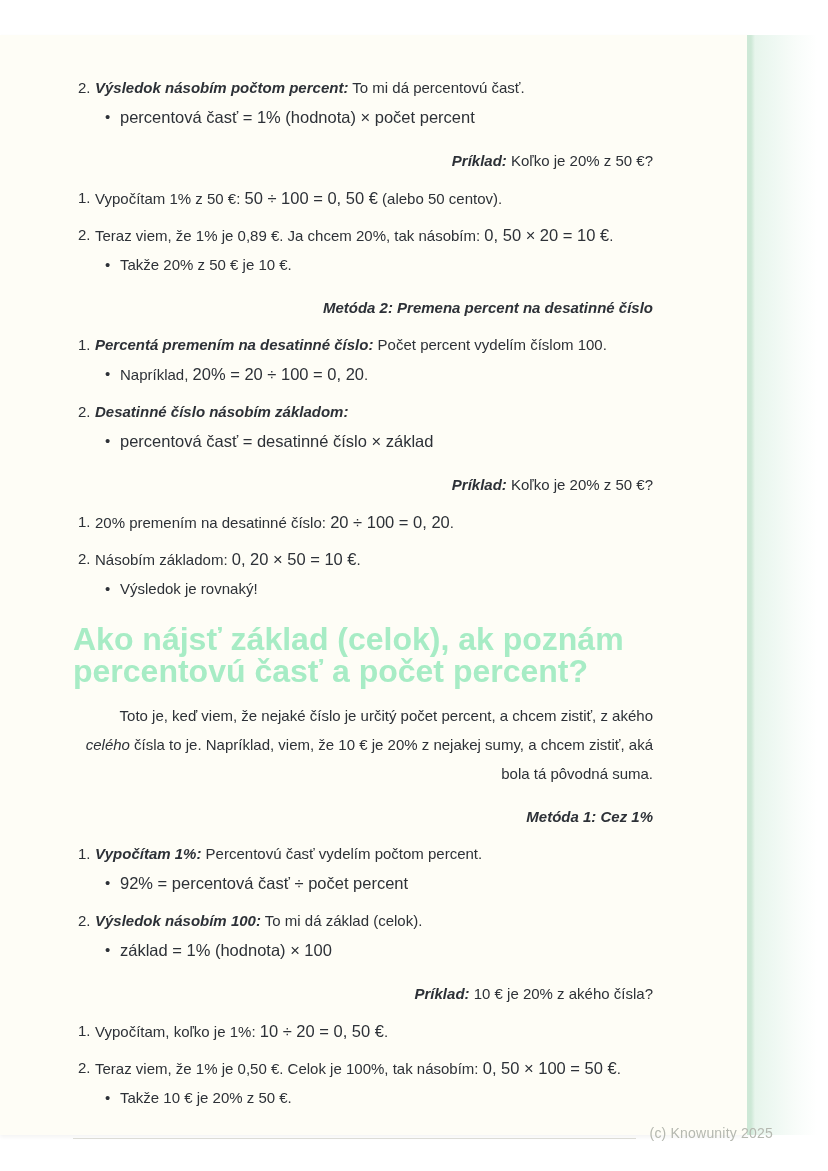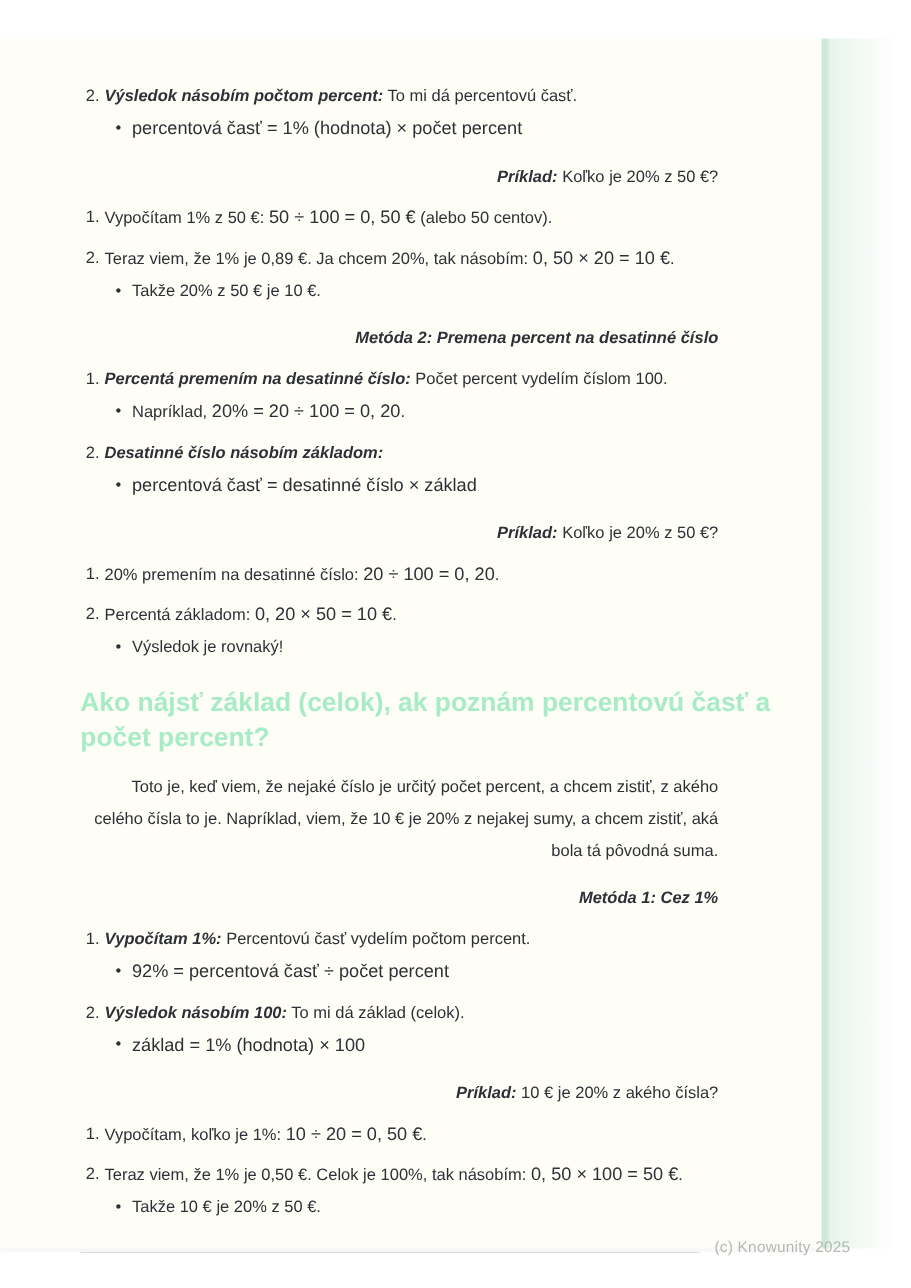--- a/index.html
+++ b/index.html
@@ -36,26 +36,26 @@
   .para{margin-top:14px;line-height:29px;max-width:580px;text-align:right;}
   .oli{margin-top:10px;display:flex;padding-left:5px;}
   .oli .num{flex:0 0 17px;}
   .oli .txt{flex:1;}
   .bullet{margin-top:2px;display:flex;padding-left:32px;line-height:28px;}
   .bullet .dot{flex:0 0 15px;}
   .bullet .txt{flex:1;}
 
   .h2{
     margin-top:20px;
-    font-size:24px;font-weight:700;line-height:32px;
+    font-size:32px;font-weight:700;line-height:32px;
     color:var(--heading);
     width:660px;
   }
   .b{font-weight:700;font-style:italic;}
-  .i{}
+  .i{font-style:italic;}
   .m{font-family:Liberation Sans, sans-serif;font-size:16.5px;}
 
   .divider{
     border:none;border-top:1px solid var(--divider);
     margin-top:26px;width:563px;
   }
   .copyright{
     position:absolute;top:1097px;right:55px;
     font-size:14px;color:var(--footer);
     letter-spacing:0.2px;
@@ -105,21 +105,21 @@
         <span class="dot">•</span>
         <span class="txt"><span class="m">percentová časť = desatinné číslo × základ</span></span>
       </div>
       <div class="para"><span class="b">Príklad:</span><span class="n"> Koľko je 20% z 50 €?</span></div>
       <div class="oli">
         <span class="num">1.</span>
         <span class="txt"><span class="n">20% premením na desatinné číslo: </span><span class="m">20 ÷ 100 = 0, 20</span><span class="n">.</span></span>
       </div>
       <div class="oli">
         <span class="num">2.</span>
-        <span class="txt"><span class="n">Percentá základom: </span><span class="m">0, 20 × 50 = 10 €</span><span class="n">.</span></span>
+        <span class="txt"><span class="n">Násobím základom: </span><span class="m">0, 20 × 50 = 10 €</span><span class="n">.</span></span>
       </div>
       <div class="bullet">
         <span class="dot">•</span>
         <span class="txt"><span class="n">Výsledok je rovnaký!</span></span>
       </div>
       <h2 class="h2">Ako nájsť základ (celok), ak poznám percentovú časť a počet percent?</h2>
       <div class="para"><span class="n">Toto je, keď viem, že nejaké číslo je určitý počet percent, a chcem zistiť, z akého </span><span class="i">celého</span><span class="n"> čísla to je. Napríklad, viem, že 10 € je 20% z nejakej sumy, a chcem zistiť, aká bola tá pôvodná suma.</span></div>
       <div class="para"><span class="b">Metóda 1: Cez 1%</span></div>
       <div class="oli">
         <span class="num">1.</span>

